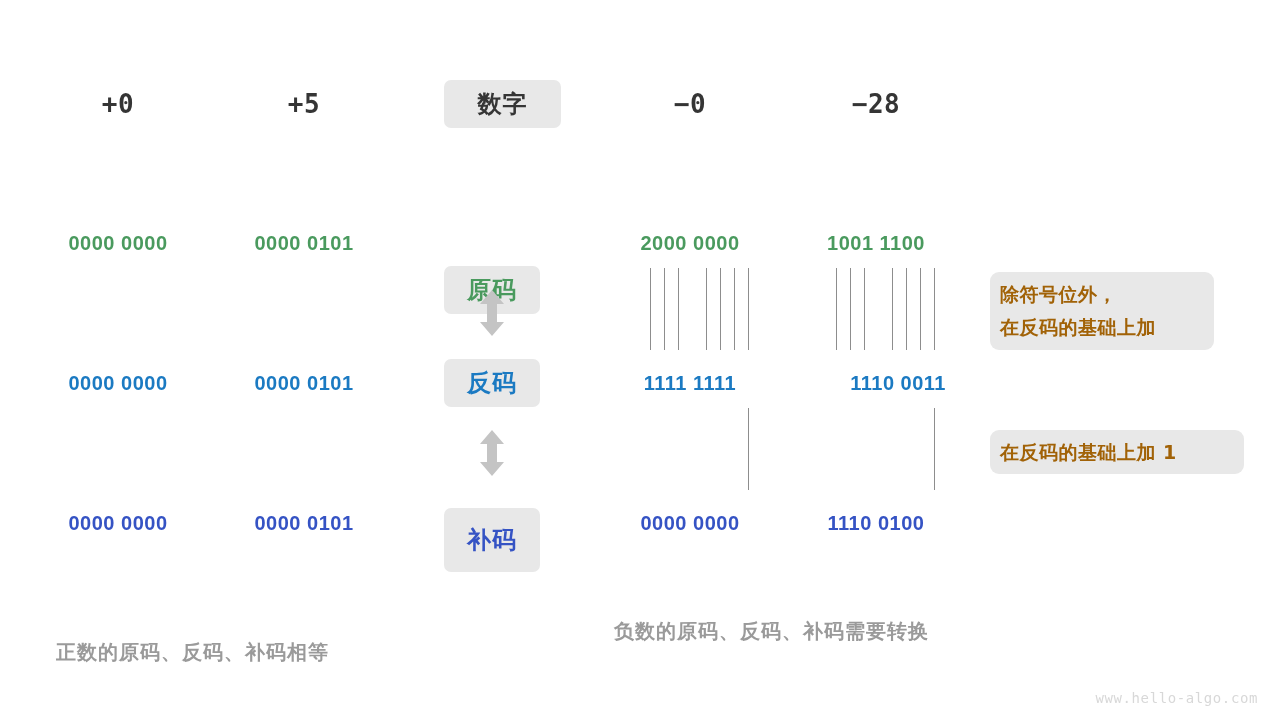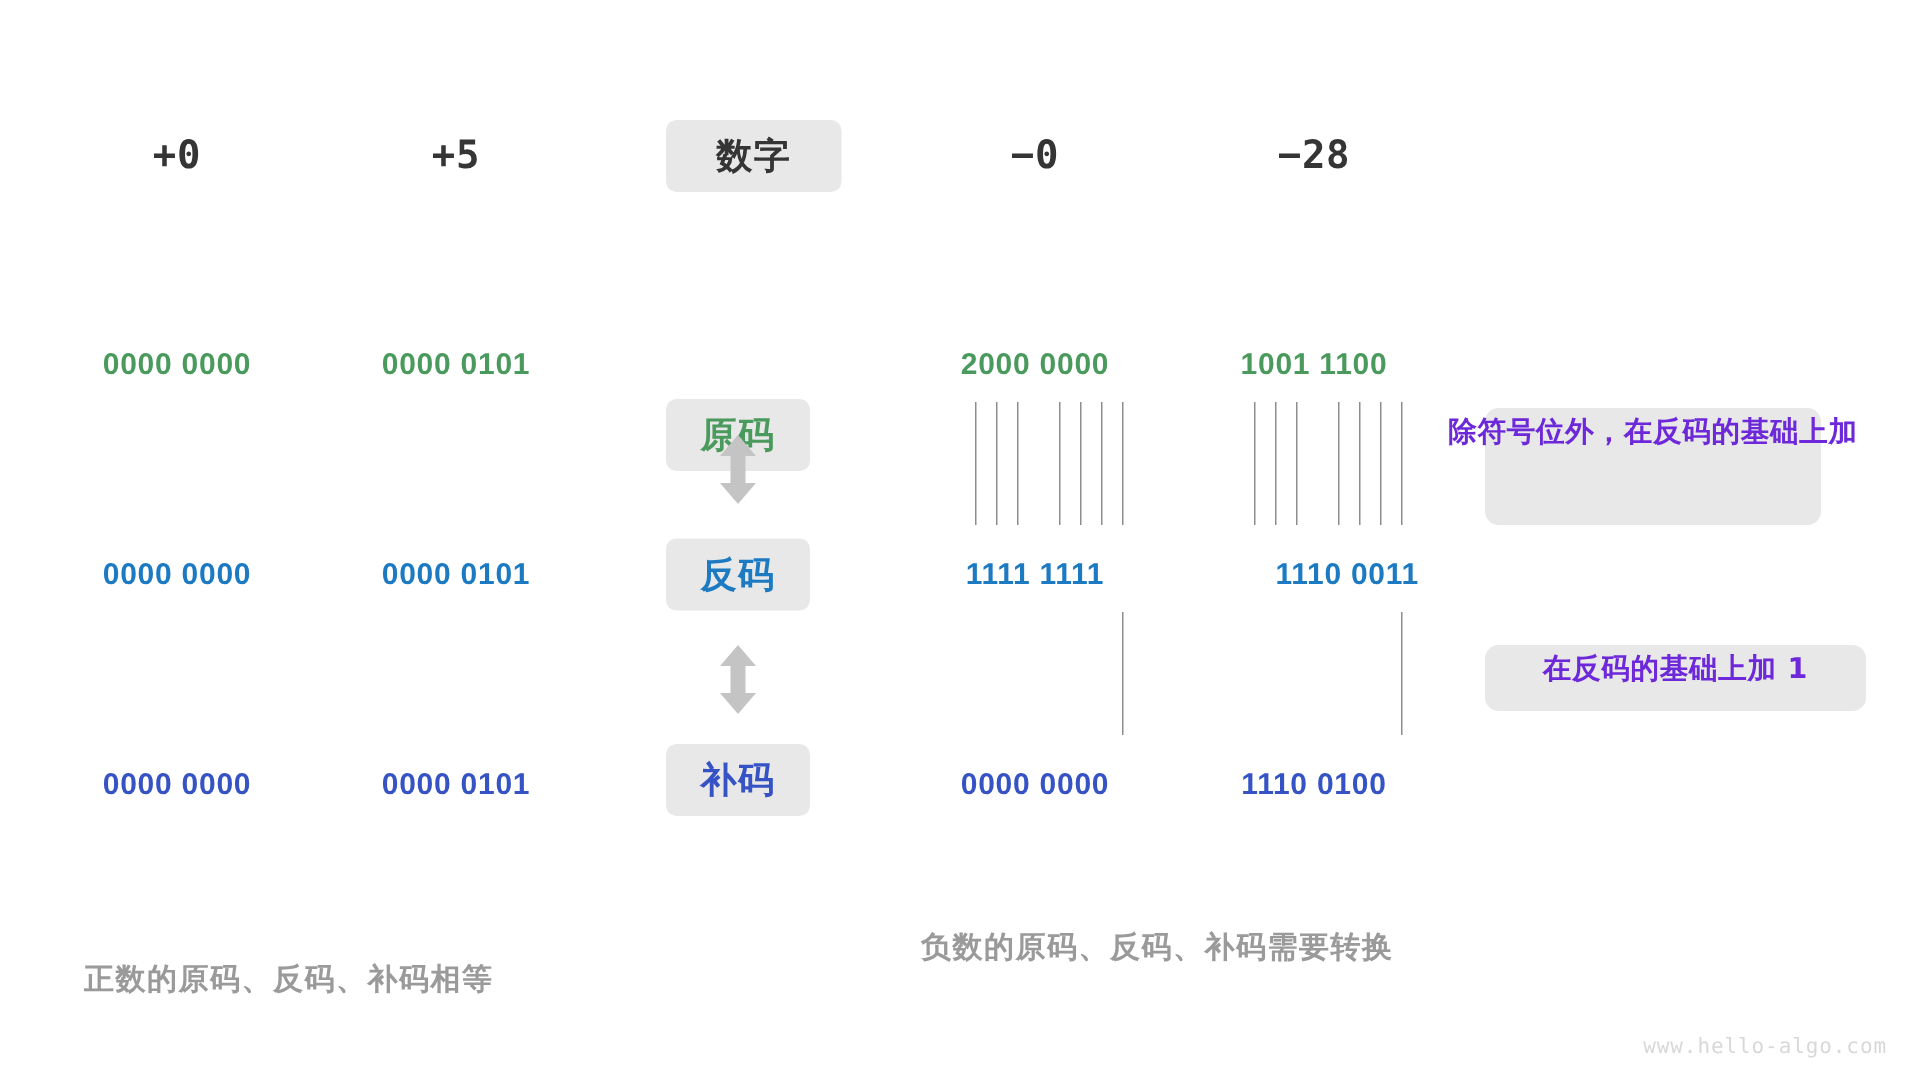--- a/index.html
+++ b/index.html
@@ -63,27 +63,27 @@
   .chip.k-dark   { color: #353535; }
   .chip.k-green  { color: #4a9a5e; }
   .chip.k-blue   { color: #1b7ac2; }
   .chip.k-indigo { color: #3553c4; }
 
   
   .note {
     position: absolute;
     background: #e8e8e8;
     border-radius: 9px;
-    color: #6d28d9;
+    color: #a16207;
     font-family: "DejaVu Sans", "Liberation Sans", sans-serif;
     font-size: 19px;
     font-weight: bold;
     letter-spacing: 0.5px;
     display: flex;
-    flex-direction: row;
+    flex-direction: column;
     justify-content: center;
     padding: 0 10px;
     box-sizing: border-box;
     line-height: 33px;
   }
   .note span { white-space: pre; }
 
   
   .caption {
     position: absolute;
@@ -145,21 +145,21 @@
   <div class="cell bits c-blue" style="left:234px; top:366px; width:140px;">0000 0101</div>
 
   <div class="chip k-blue" style="left:444px; top:359px; width:96px; height:48px;">反码</div>
 
   <div class="cell bits c-blue" style="left:620px; top:366px; width:140px;">1111 1111</div>
   <div class="cell bits c-blue" style="left:806px; top:366px; width:140px;text-align:right;">1110 0011</div>
 
   <div class="cell bits c-indigo" style="left:48px; top:506px; width:140px;">0000 0000</div>
   <div class="cell bits c-indigo" style="left:234px; top:506px; width:140px;">0000 0101</div>
 
-  <div class="chip k-indigo" style="left:444px; top:496px; width:96px; height:48px;">补码</div>
+  <div class="chip k-indigo" style="left:444px; top:508px; width:96px; height:64px;">补码</div>
 
   <div class="cell bits c-indigo" style="left:620px; top:506px; width:140px;">0000 0000</div>
   <div class="cell bits c-indigo" style="left:806px; top:506px; width:140px;">1110 0100</div>
 
   <div class="tick" style="left:650px; top:268px; height:82px;"></div>
   <div class="tick" style="left:664px; top:268px; height:82px;"></div>
   <div class="tick" style="left:678px; top:268px; height:82px;"></div>
   <div class="tick" style="left:706px; top:268px; height:82px;"></div>
   <div class="tick" style="left:720px; top:268px; height:82px;"></div>
   <div class="tick" style="left:734px; top:268px; height:82px;"></div>

